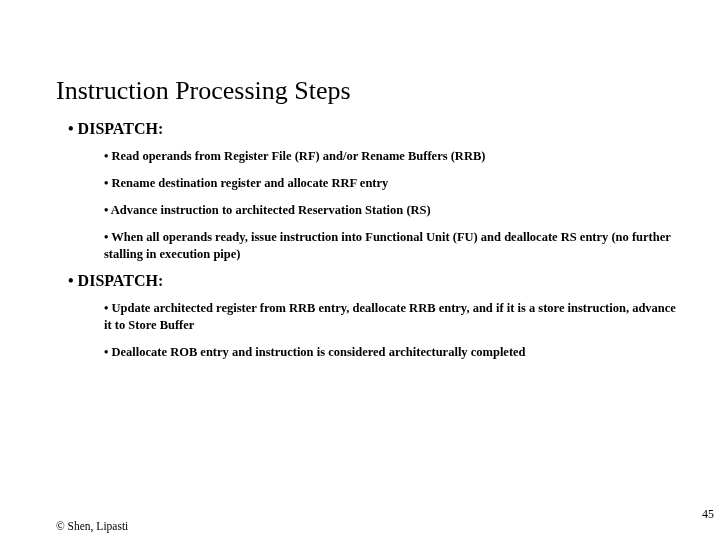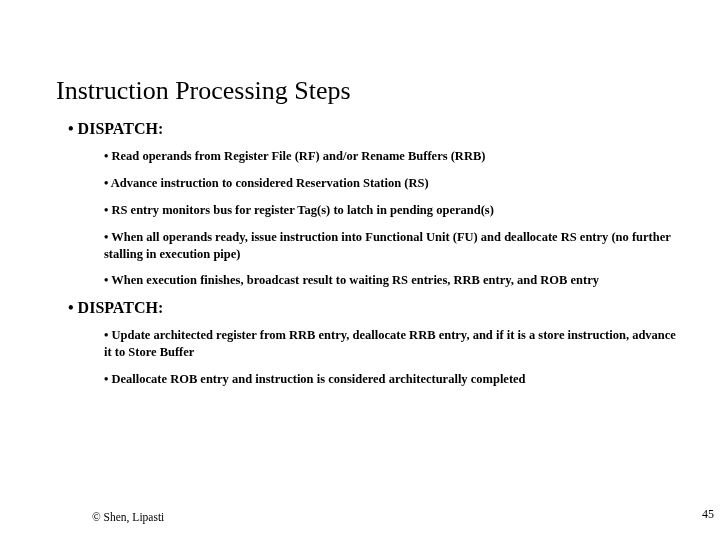--- a/index.html
+++ b/index.html
@@ -32,45 +32,43 @@
     }
     .level2 {
       font-size: 12.5px;
       font-weight: bold;
       margin: 10px 0 10px 48px;
       line-height: 1.35;
       padding-right: 40px;
     }
     .footer {
       position: absolute;
-      bottom: 17px;
+      bottom: 8px;
       left: 56px;
       font-size: 11.5px;
-      margin-left: 36px;
     }
     .pagenum {
       position: absolute;
       bottom: 18px;
       right: 6px;
       font-size: 12px;
     }
   </style>
 </head>
 <body>
 
 <div class="slide">
   <h1 class="title">Instruction Processing Steps</h1>
 
   <div class="level1">• DISPATCH:</div>
   <div class="level2">• Read operands from Register File (RF) and/or Rename Buffers (RRB)</div>
-  <div class="level2">• Advance instruction to considered Reservation Station (RS)</div>
+  <div class="level2">• Rename destination register and allocate RRF entry</div>
+  <div class="level2">• Advance instruction to architected Reservation Station (RS)</div>
 
-  <div class="level2">• RS entry monitors bus for register Tag(s) to latch in pending operand(s)</div>
   <div class="level2">• When all operands ready, issue instruction into Functional Unit (FU) and deallocate RS entry (no further stalling in execution pipe)</div>
-  <div class="level2">• When execution finishes, broadcast result to waiting RS entries, RRB entry, and ROB entry</div>
 
   <div class="level1">• DISPATCH:</div>
   <div class="level2">• Update architected register from RRB entry, deallocate RRB entry, and if it is a store instruction, advance it to Store Buffer</div>
   <div class="level2">• Deallocate ROB entry and instruction is considered architecturally completed</div>
 </div>
 
 <div class="footer">© Shen, Lipasti</div>
 <div class="pagenum">45</div>
 
 </body></html>

